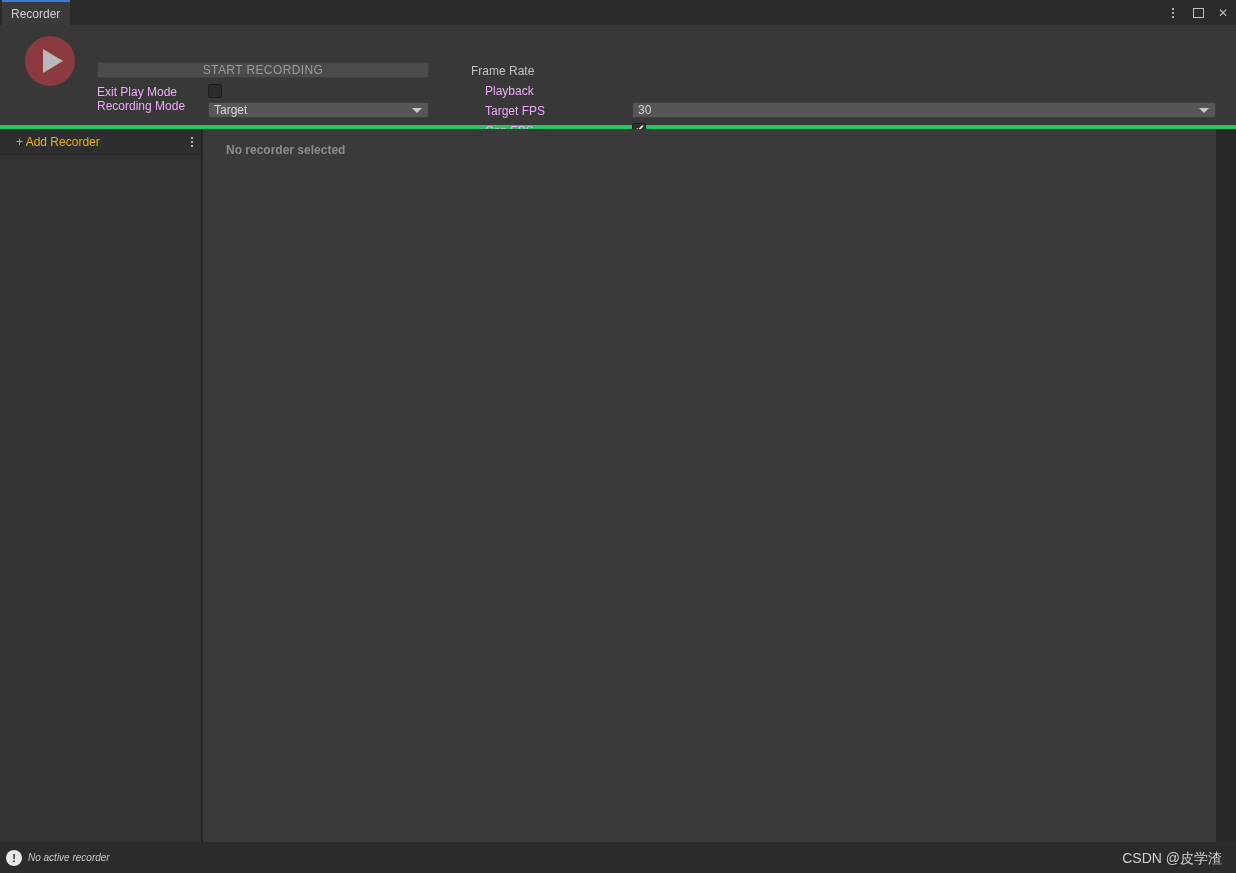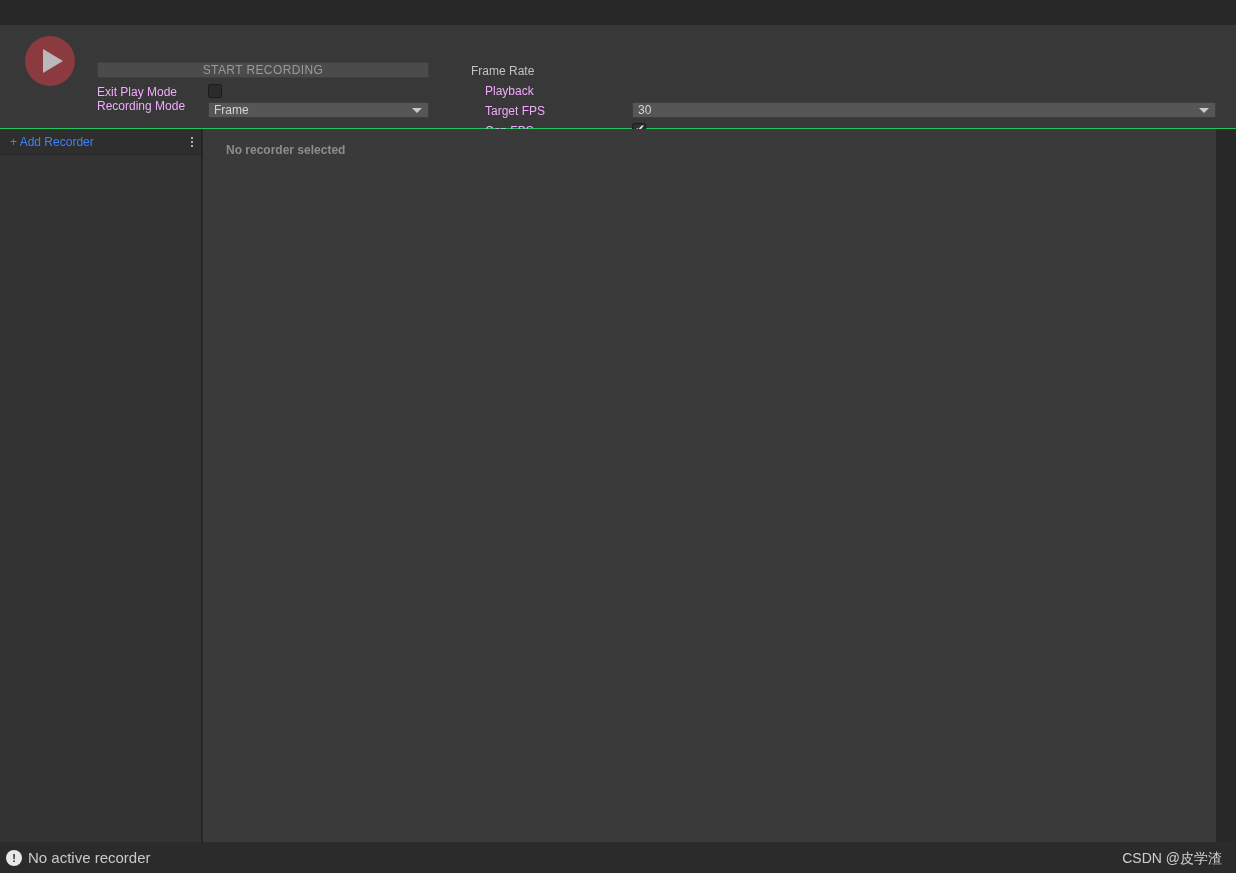--- a/index.html
+++ b/index.html
@@ -76,21 +76,21 @@
     border: 1px solid #bdbdbd;
     box-sizing: border-box;
   }
 
   
   .header {
     position: absolute;
     left: 0; top: 25px;
     width: 1236px; height: 104px;
     background: #383838;
-    border-bottom: 1px solid #22c55e;
+    border-bottom: 4px solid #22c55e;
     box-sizing: border-box;
   }
   .play-btn {
     position: absolute;
     left: 25px; top: 11px;
     width: 50px; height: 50px;
     border-radius: 50%;
     background: #8b3a3f;
     display: flex;
     align-items: center;
@@ -196,22 +196,22 @@
     position: absolute;
     left: 0; top: 0;
     width: 201px; height: 26px;
     background: #2e2e2e;
     border-bottom: 1px solid #252525;
     box-sizing: border-box;
     display: flex;
     align-items: center;
   }
   .add-recorder-label {
-    padding-left: 10px;
-    color: #3b82f6;
+    padding-left: 16px;
+    color: #eab308;
     font-size: 12px;
   }
   .add-recorder-kebab {
     position: absolute;
     right: 8px; top: 50%;
     margin-top: -7px;
     height: 14px;
     display: flex;
     flex-direction: column;
     align-items: center;
@@ -267,53 +267,74 @@
     font-size: 11px;
     font-weight: bold;
     line-height: 16px;
   }
   .status-text {
     position: absolute;
     left: 28px; top: 50%;
     margin-top: -8px;
     line-height: 16px;
     color: #c9c9c9;
-    font-size: 15px;
+    font-size: 10px;
+    font-style: italic;
   }
   .watermark {
     position: absolute;
     right: 14px; top: 50%;
     margin-top: -9px;
     line-height: 18px;
     color: #cfcfcf;
     font-size: 14px;
   }
 </style>
 </head>
 <body>
 
 <div class="window">
 
+  <div class="tabbar">
+    <div class="tab">
+      <span>Recorder</span>
+    </div>
+    <div class="win-controls">
+      <div class="wc-btn">
+        <span class="kebab-dots">
+            <i></i>
+            <i></i>
+            <i></i>
+          </span>
+      </div>
+      <div class="wc-btn">
+        <span class="sq-icon"></span>
+      </div>
+      <div class="wc-btn">
+        <span>✕</span>
+      </div>
+    </div>
+  </div>
 
   <div class="header">
 
     <div class="play-btn">
       <span class="play-tri"></span>
     </div>
 
     <div class="start-rec">
       <span>START RECORDING</span>
     </div>
 
     <div class="lbl lbl-exit">Exit Play Mode</div>
     <div class="checkbox cb-exit"></div>
 
     <div class="lbl lbl-recmode">Recording Mode</div>
     <div class="field fld-recmode">
-      <span class="val">Frame</span>
+      <span class="val">Target</span>
       <span class="caret"></span>
     </div>
 
     <div class="lbl lbl-framerate">Frame Rate</div>
 
     <div class="lbl lbl-playback">Playback</div>
 
     <div class="lbl lbl-targetfps">Target FPS</div>
     <div class="field fld-fps">
       <span class="val">30</span>

